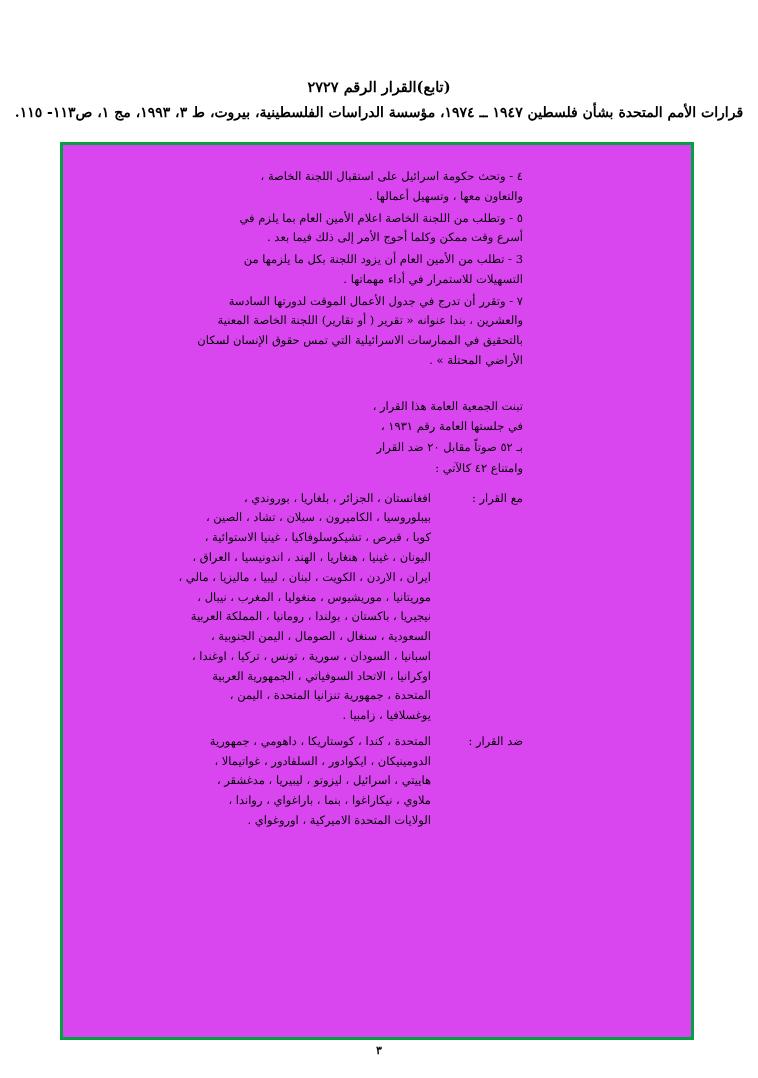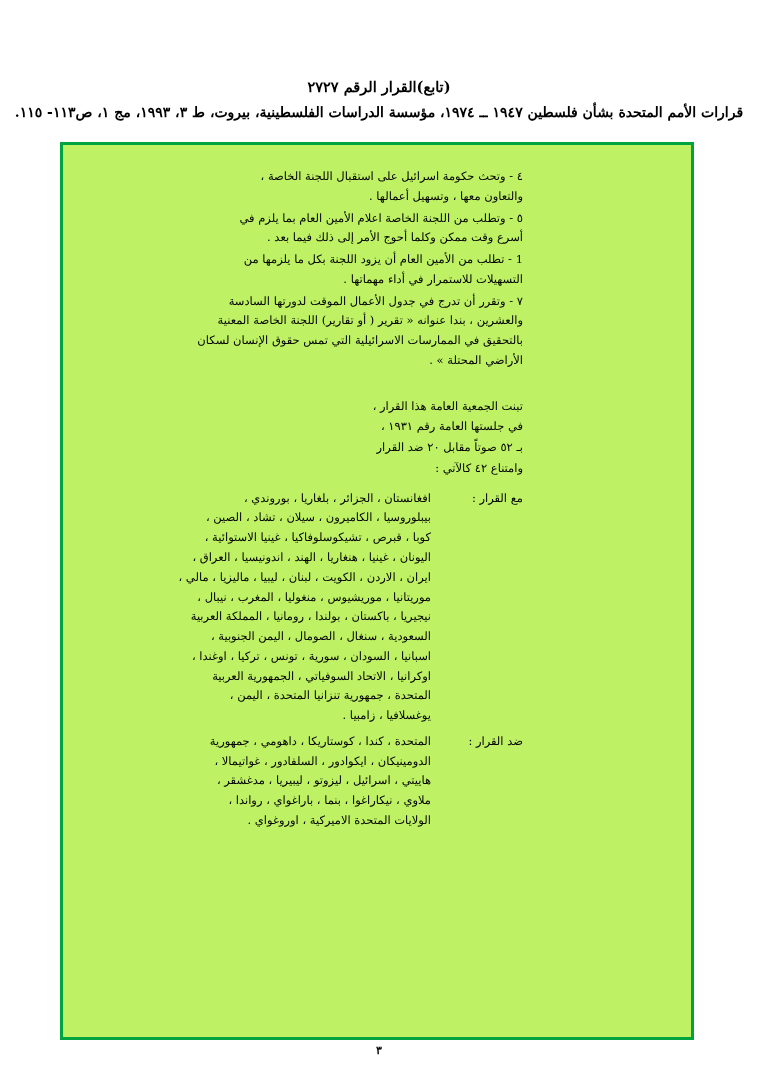--- a/index.html
+++ b/index.html
@@ -40,21 +40,21 @@
     white-space: nowrap;
   }
   .frame {
     position: absolute;
     top: 142px;
     left: 60px;
     width: 634px;
     height: 898px;
     border: 3px solid #00a33e;
     box-sizing: border-box;
-    background: #bef264;
+    background: #d946ef;
   }
   .content {
     position: absolute;
     top: 22px;
     right: 168px;
     width: 330px;
     direction: rtl;
     text-align: right;
     font-family: "DejaVu Serif", serif;
     font-size: 11.5px;
@@ -128,21 +128,21 @@
         <div>٤ - وتحث حكومة اسرائيل على استقبال اللجنة الخاصة ،</div>
         <div>والتعاون معها ، وتسهيل أعمالها .</div>
       </div>
 
       <div class="para">
         <div>٥ - وتطلب من اللجنة الخاصة اعلام الأمين العام بما يلزم في</div>
         <div>أسرع وقت ممكن وكلما أحوج الأمر إلى ذلك فيما بعد .</div>
       </div>
 
       <div class="para">
-        <div>1 - تطلب من الأمين العام أن يزود اللجنة بكل ما يلزمها من</div>
+        <div>3 - تطلب من الأمين العام أن يزود اللجنة بكل ما يلزمها من</div>
         <div>التسهيلات للاستمرار في أداء مهماتها .</div>
       </div>
 
       <div class="para">
         <div>٧ - وتقرر أن تدرج في جدول الأعمال الموقت لدورتها السادسة</div>
         <div>والعشرين ، بندا عنوانه « تقرير ( أو تقارير) اللجنة الخاصة المعنية</div>
         <div>بالتحقيق في الممارسات الاسرائيلية التي تمس حقوق الإنسان لسكان</div>
         <div>الأراضي المحتلة » .</div>
       </div>
 

